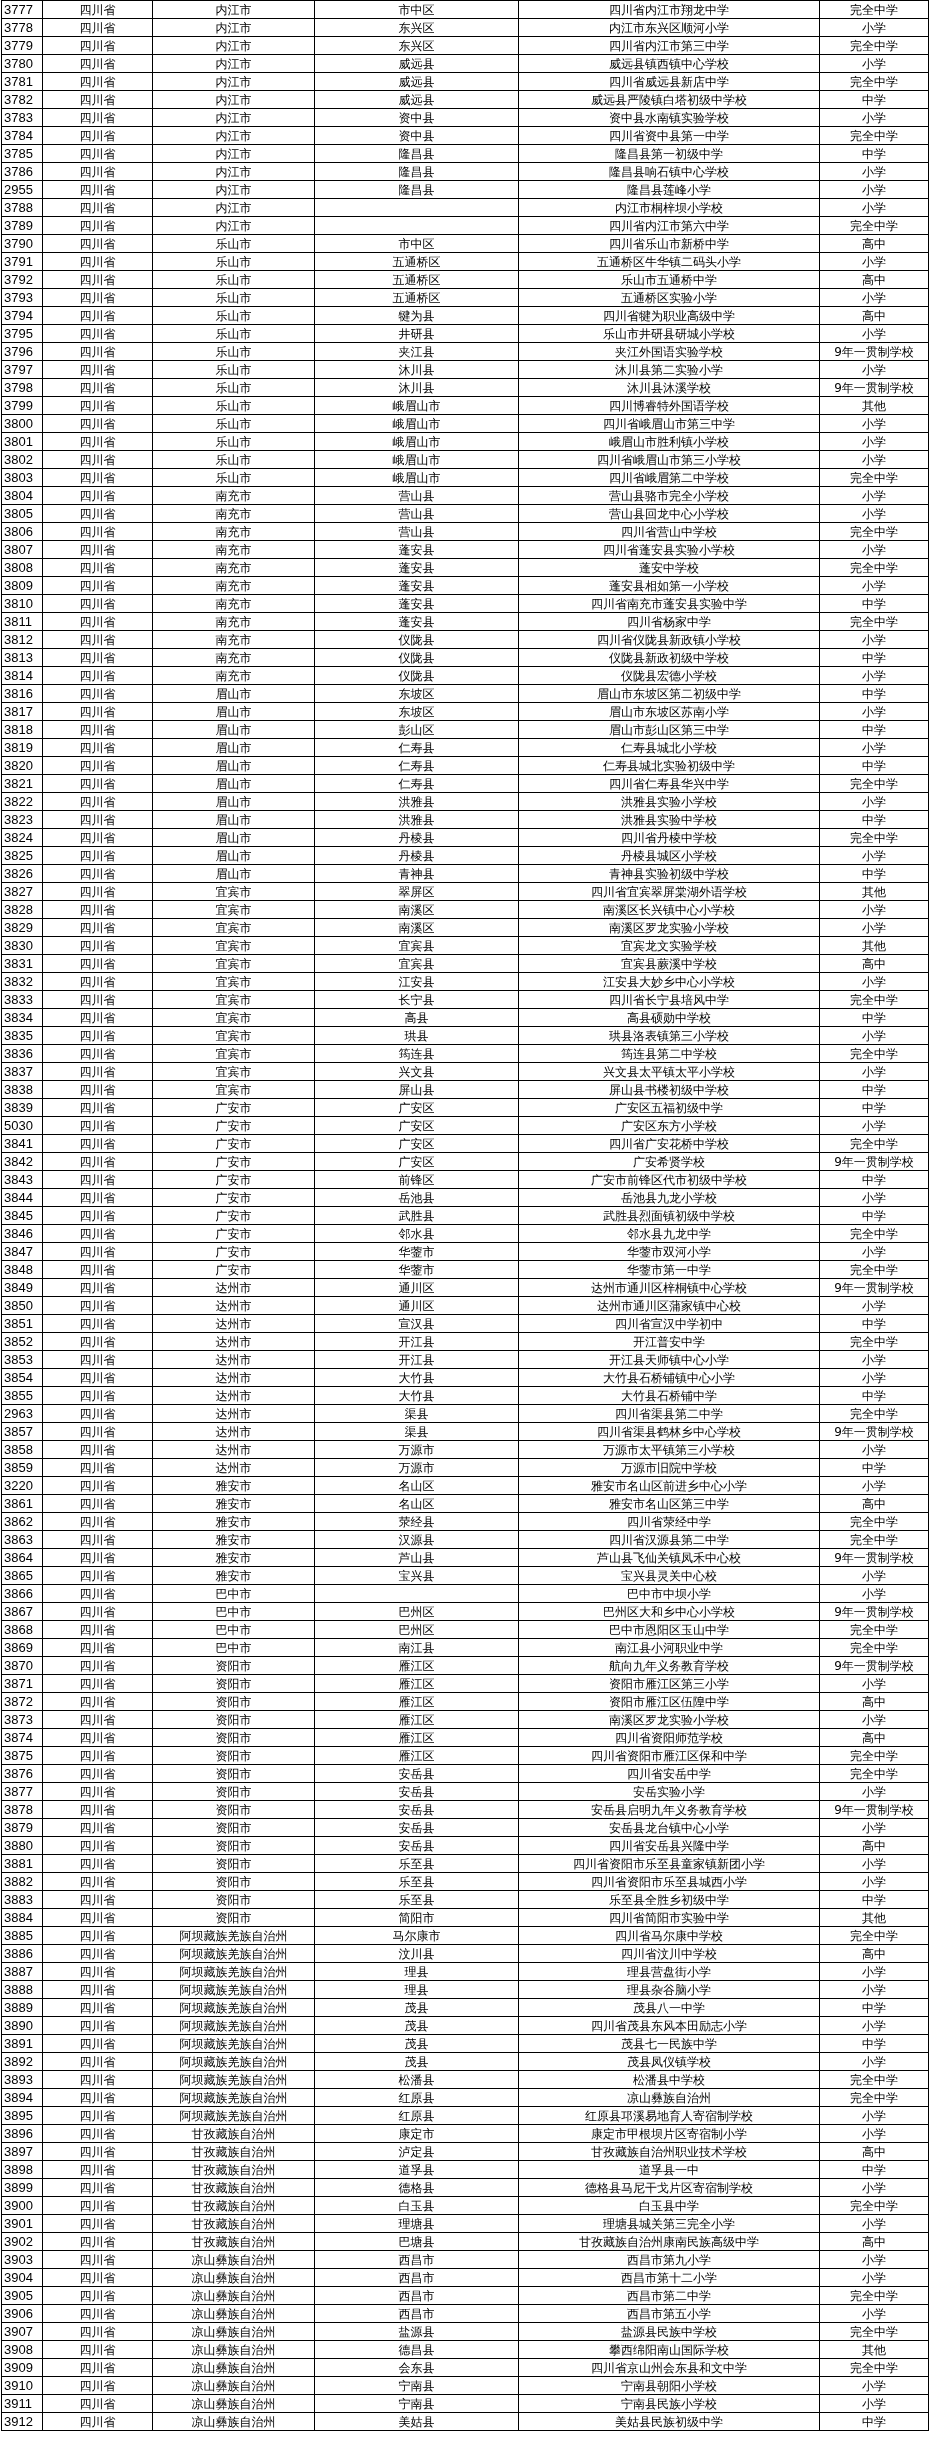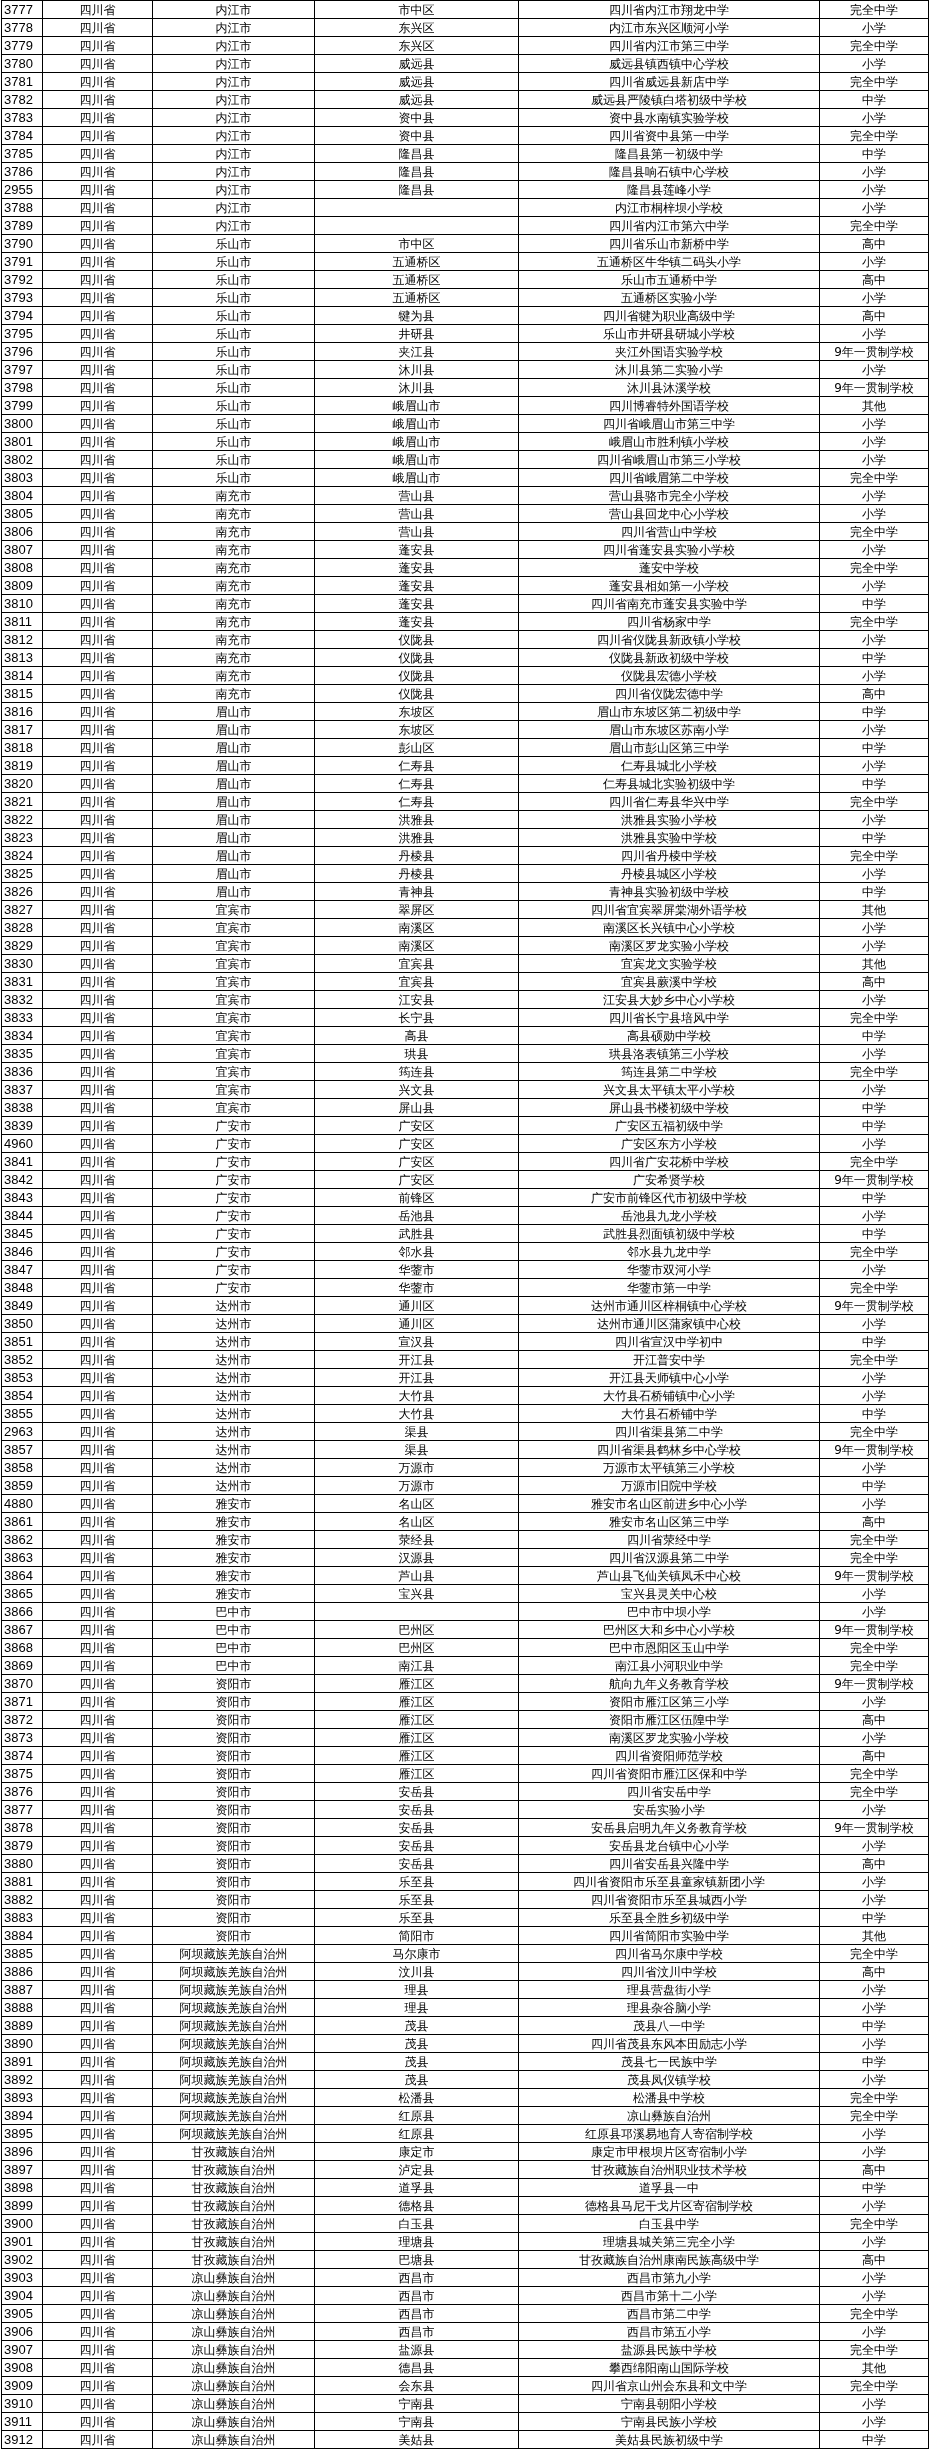--- a/index.html
+++ b/index.html
@@ -325,28 +325,20 @@
       </tr>
       <tr>
         <td class="c-id">3814</td>
         <td class="c-prov">四川省</td>
         <td class="c-city">南充市</td>
         <td class="c-county">仪陇县</td>
         <td class="c-school">仪陇县宏德小学校</td>
         <td class="c-type">小学</td>
       </tr>
       <tr>
-        <td class="c-id">3815</td>
-        <td class="c-prov">四川省</td>
-        <td class="c-city">南充市</td>
-        <td class="c-county">仪陇县</td>
-        <td class="c-school">四川省仪陇宏德中学</td>
-        <td class="c-type">高中</td>
-      </tr>
-      <tr>
         <td class="c-id">3816</td>
         <td class="c-prov">四川省</td>
         <td class="c-city">眉山市</td>
         <td class="c-county">东坡区</td>
         <td class="c-school">眉山市东坡区第二初级中学</td>
         <td class="c-type">中学</td>
       </tr>
       <tr>
         <td class="c-id">3817</td>
         <td class="c-prov">四川省</td>
@@ -525,21 +517,21 @@
       </tr>
       <tr>
         <td class="c-id">3839</td>
         <td class="c-prov">四川省</td>
         <td class="c-city">广安市</td>
         <td class="c-county">广安区</td>
         <td class="c-school">广安区五福初级中学</td>
         <td class="c-type">中学</td>
       </tr>
       <tr>
-        <td class="c-id">4960</td>
+        <td class="c-id">5030</td>
         <td class="c-prov">四川省</td>
         <td class="c-city">广安市</td>
         <td class="c-county">广安区</td>
         <td class="c-school">广安区东方小学校</td>
         <td class="c-type">小学</td>
       </tr>
       <tr>
         <td class="c-id">3841</td>
         <td class="c-prov">四川省</td>
         <td class="c-city">广安市</td>
@@ -685,21 +677,21 @@
       </tr>
       <tr>
         <td class="c-id">3859</td>
         <td class="c-prov">四川省</td>
         <td class="c-city">达州市</td>
         <td class="c-county">万源市</td>
         <td class="c-school">万源市旧院中学校</td>
         <td class="c-type">中学</td>
       </tr>
       <tr>
-        <td class="c-id">4880</td>
+        <td class="c-id">3220</td>
         <td class="c-prov">四川省</td>
         <td class="c-city">雅安市</td>
         <td class="c-county">名山区</td>
         <td class="c-school">雅安市名山区前进乡中心小学</td>
         <td class="c-type">小学</td>
       </tr>
       <tr>
         <td class="c-id">3861</td>
         <td class="c-prov">四川省</td>
         <td class="c-city">雅安市</td>

